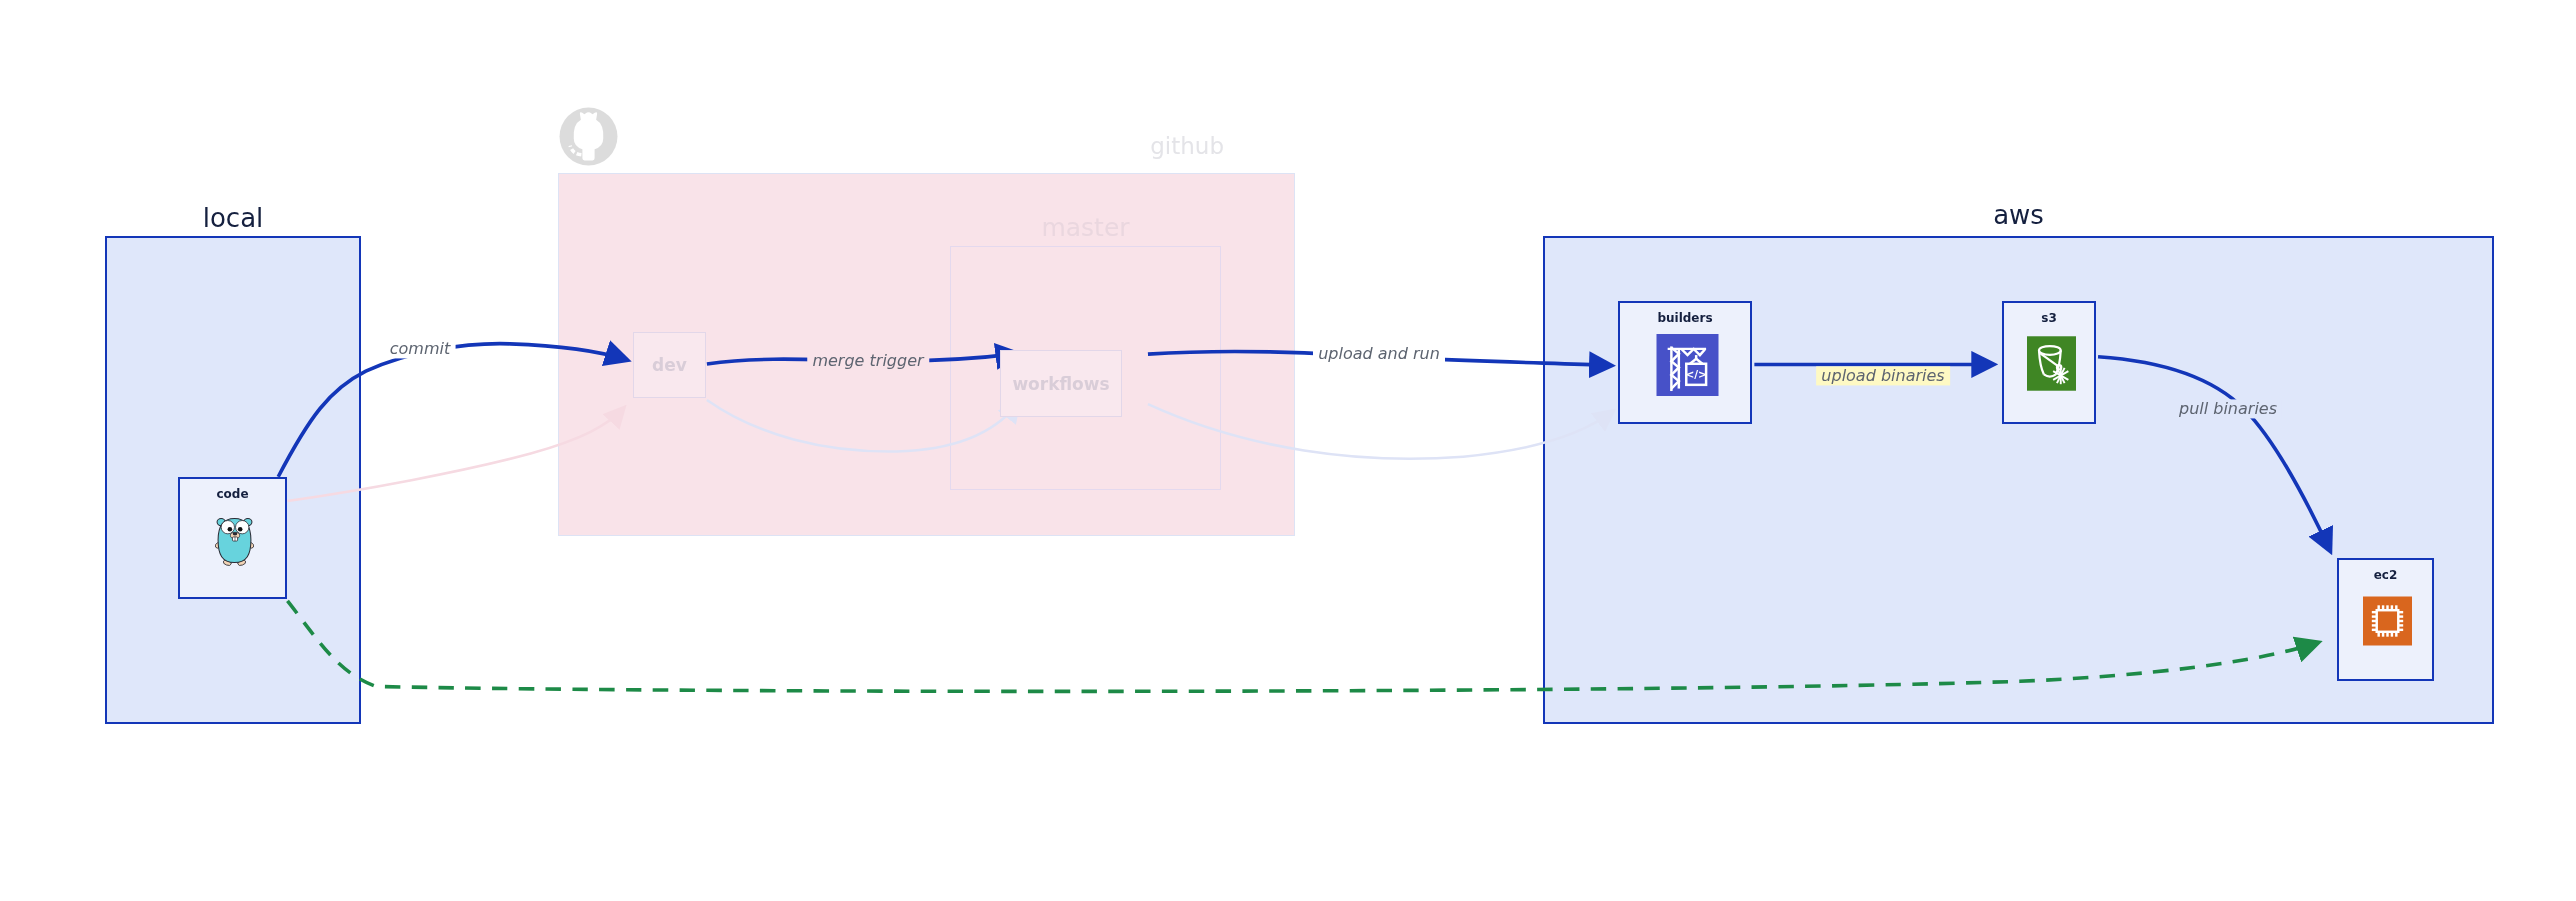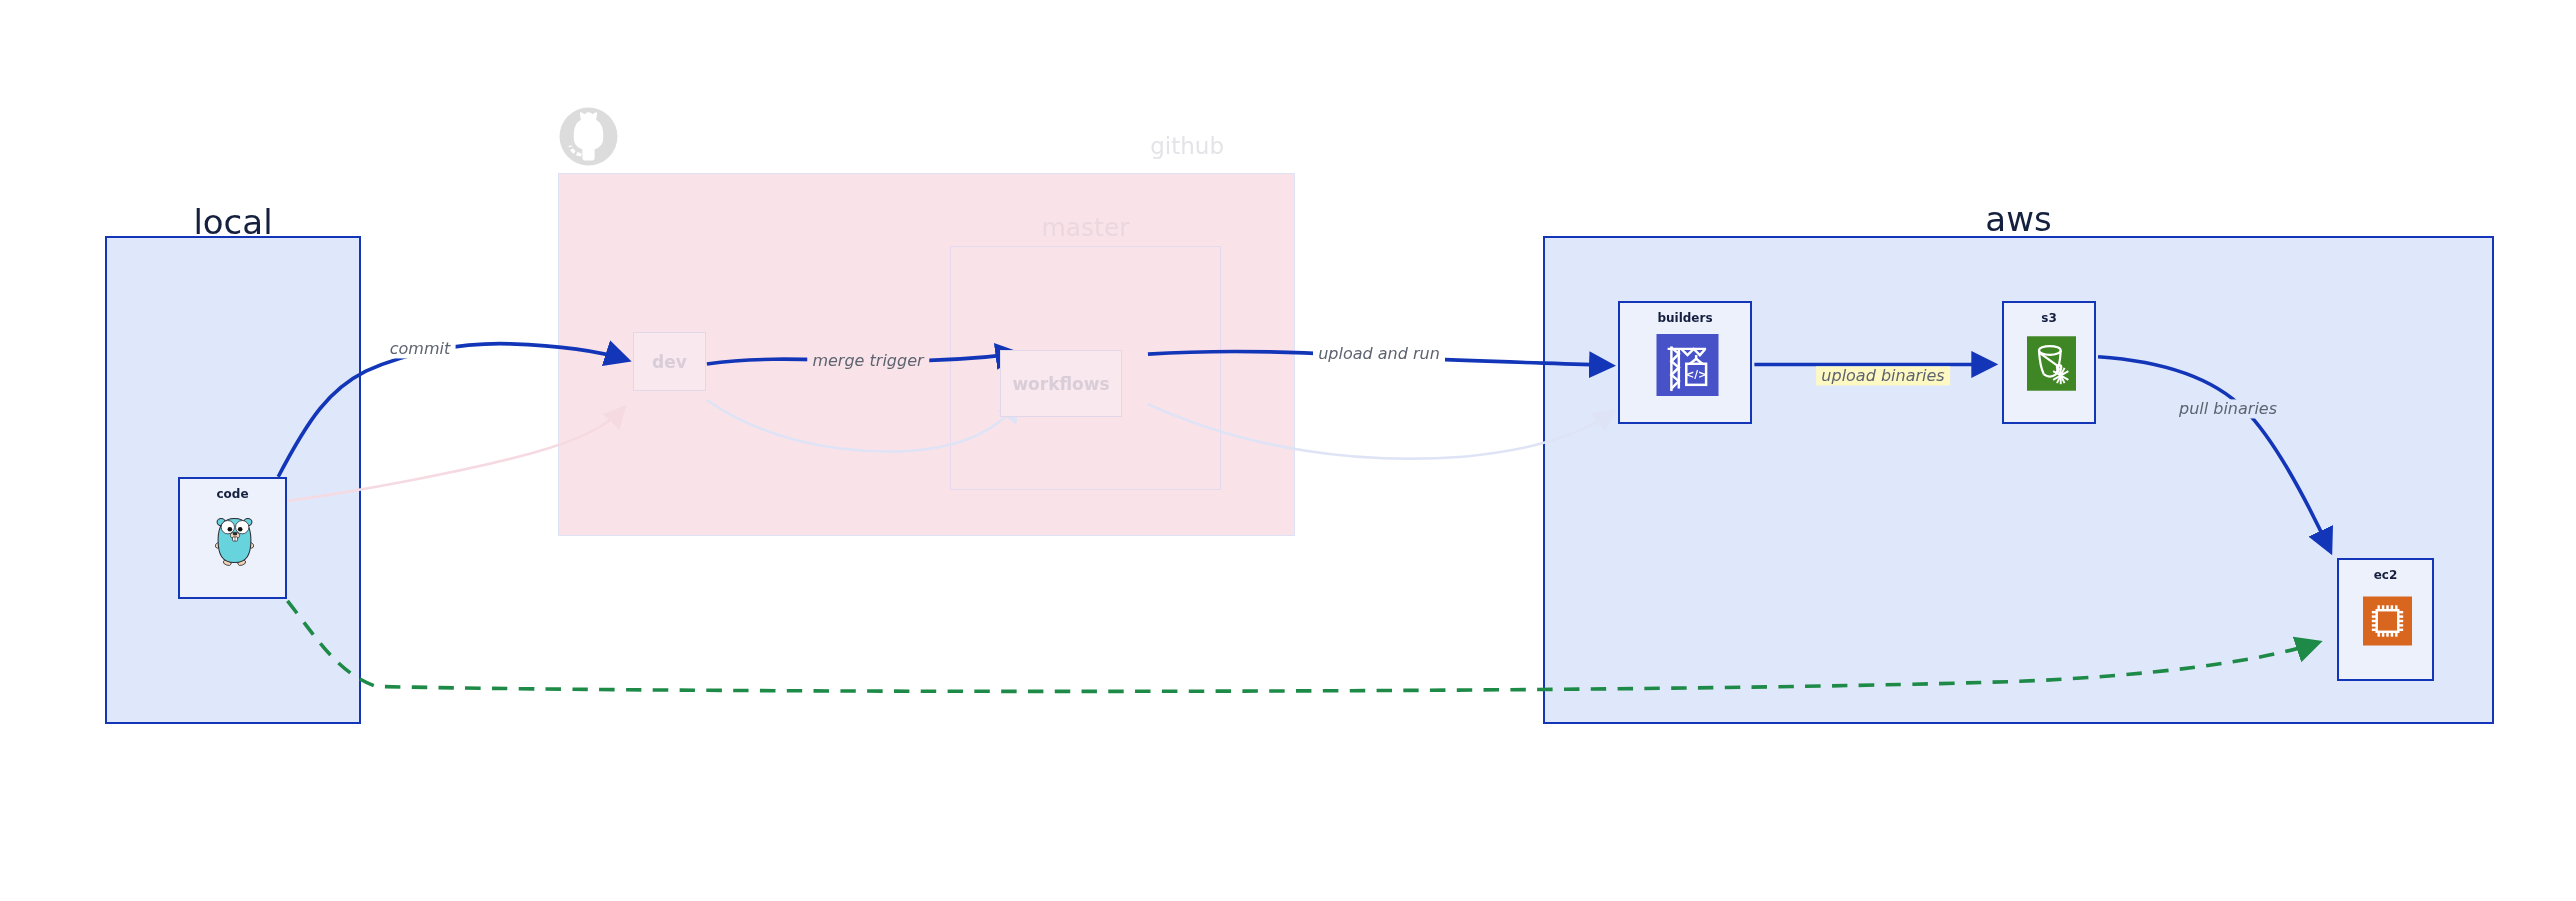--- a/index.html
+++ b/index.html
@@ -6,34 +6,34 @@
   .canvas{position:relative;width:2604px;height:902px;background:#ffffff;
           font-family:"DejaVu Sans","Liberation Sans",sans-serif;overflow:hidden;}
 
   
   .cluster{position:absolute;box-sizing:border-box;}
   #cluster-local {left:105px;top:236px;width:256px;height:488px;background:#dfe7fa;border:2.1px solid #1336b8;}
   #cluster-github{left:558px;top:173px;width:737px;height:363px;background:#f9e3e9;border:1px solid #dde3f5;}
   #cluster-master{left:950px;top:246px;width:271px;height:244px;background:transparent;border:1px solid #e4d9ee;}
   #cluster-aws   {left:1543px;top:236px;width:951px;height:488px;background:#dfe7fa;border:2.1px solid #1336b8;}
 
-  .cluster-label{position:absolute;color:#15203f;font-size:34px;line-height:1;}
+  .cluster-label{position:absolute;color:#15203f;font-size:26px;line-height:1;}
   #label-local {left:105px;top:205px;width:256px;text-align:center;}
   #label-aws   {left:1543px;top:202px;width:951px;text-align:center;}
   #label-github{left:1044px;top:135px;width:180px;text-align:right;color:#e4e4e8;font-size:23px;}
   #label-master{left:950px;top:215px;width:271px;text-align:center;color:#ead7df;font-size:25px;}
 
   
   .node{position:absolute;box-sizing:border-box;background:#edf1fc;border:2.1px solid #1336b8;}
   .node-label{position:absolute;left:0;top:8.2px;width:100%;text-align:center;
               font-weight:bold;font-size:12px;color:#15203f;}
   .node.faded{background:#f9e8ee;border:1px solid #e2d7e9;display:flex;align-items:center;justify-content:center;}
   .node.faded .node-label{position:static;color:#d9cdd8;font-size:17px;}
   #node-code     {left:178px;top:477px;width:109px;height:122px;}
-  #node-dev      {left:633px;top:332px;width:73px;height:59px;}
+  #node-dev      {left:633px;top:332px;width:73px;height:66px;}
   #node-workflows{left:1000px;top:350px;width:122px;height:67px;}
   #node-builders {left:1618px;top:301px;width:134px;height:123px;}
   #node-s3       {left:2002px;top:301px;width:94px;height:123px;}
   #node-ec2      {left:2329px;top:558px;width:97px;height:123px;margin-left:8px;}
   .node-icon{position:absolute;}
   #icon-gopher  {left:35px;top:34px;}
   #icon-builders{left:36px;top:31px;}
   #icon-s3      {left:23px;top:33px;}
   #icon-ec2     {left:24px;top:36px;}
   #icon-octocat {position:absolute;left:558px;top:106px;}

